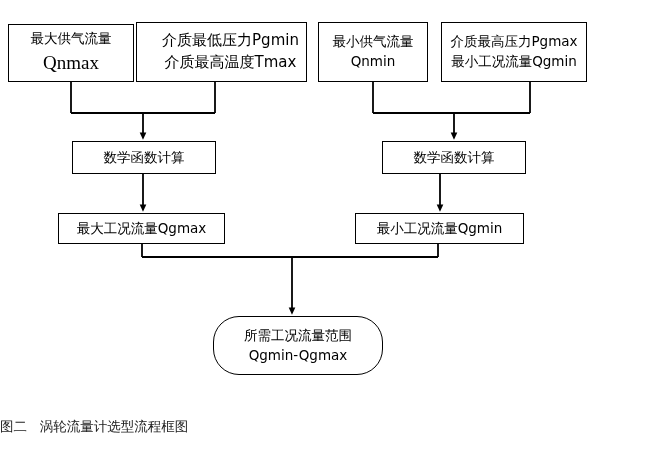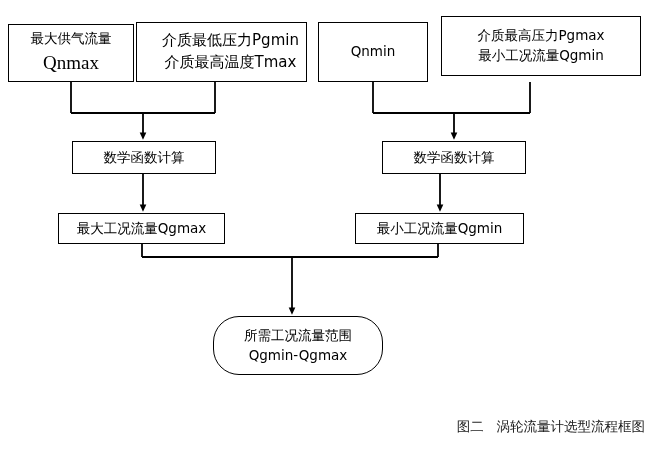--- a/index.html
+++ b/index.html
@@ -38,36 +38,36 @@
   }
   .node .line {
     display: block;
     white-space: nowrap;
   }
   
   #node-qnmax      { left: 8px;   top: 24px;  width: 126px; height: 58px; font-size: 13.5px; font-family: Liberation Serif, serif; }
   #node-qnmax .l2  { font-size: 19px; }
   #node-pgmin-tmax { left: 136px; top: 22px;  width: 171px; height: 60px; font-size: 15px; padding-left: 18px; }
   #node-qnmin      { left: 318px; top: 22px;  width: 110px; height: 60px; font-size: 13.5px; }
-  #node-pgmax-tmin { left: 441px; top: 16px;  width: 200px; height: 60px; font-size: 13.5px; text-align: center; }
+  #node-pgmax-tmin { left: 441px; top: 22px;  width: 146px; height: 60px; font-size: 13.5px; text-align: center; }
 
   #node-calc-left  { left: 72px;  top: 141px; width: 144px; height: 33px; font-size: 13.5px; }
   #node-calc-right { left: 382px; top: 141px; width: 144px; height: 33px; font-size: 13.5px; }
 
   #node-qgmax      { left: 58px;  top: 213px; width: 167px; height: 31px; font-size: 13.5px; }
   #node-qgmin      { left: 355px; top: 213px; width: 169px; height: 31px; font-size: 13.5px; }
 
   #node-result     { left: 213px; top: 316px; width: 170px; height: 59px; font-size: 13.5px; border-radius: 26px; }
 
   #caption {
     position: absolute;
     left: 0;
     top: 418px;
     width: 645px;
-    text-align: right;
+    text-align: left;
     font-size: 13.5px;
     color: #1a1a1a;
     white-space: pre;
   }
 </style>
 </head>
 <body>
 
 <div id="canvas">
 
@@ -105,20 +105,21 @@
     <span class="line l1">最大供气流量</span>
     <span class="line l2">Qnmax</span>
   </div>
 
   <div class="node" id="node-pgmin-tmax">
     <span class="line l1">介质最低压力Pgmin</span>
     <span class="line l2">介质最高温度Tmax</span>
   </div>
 
   <div class="node" id="node-qnmin">
+    <span class="line l1">最小供气流量</span>
     <span class="line l2">Qnmin</span>
   </div>
 
   <div class="node" id="node-pgmax-tmin">
     <span class="line l1">介质最高压力Pgmax</span>
     <span class="line l2">最小工况流量Qgmin</span>
   </div>
 
   <div class="node" id="node-calc-left">
     <span class="line l1">数学函数计算</span>

